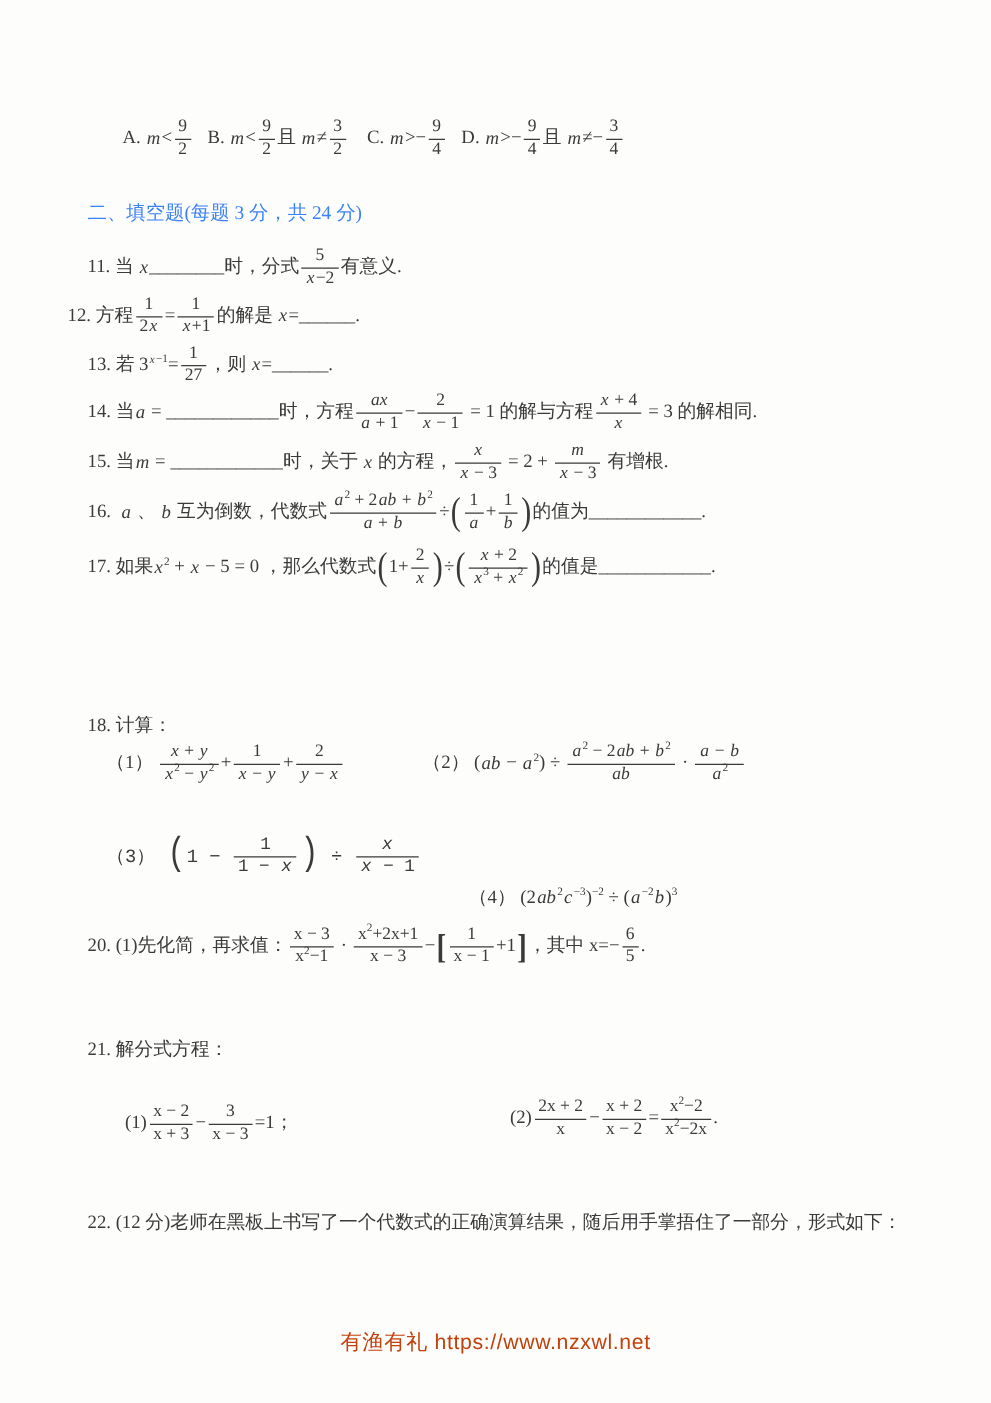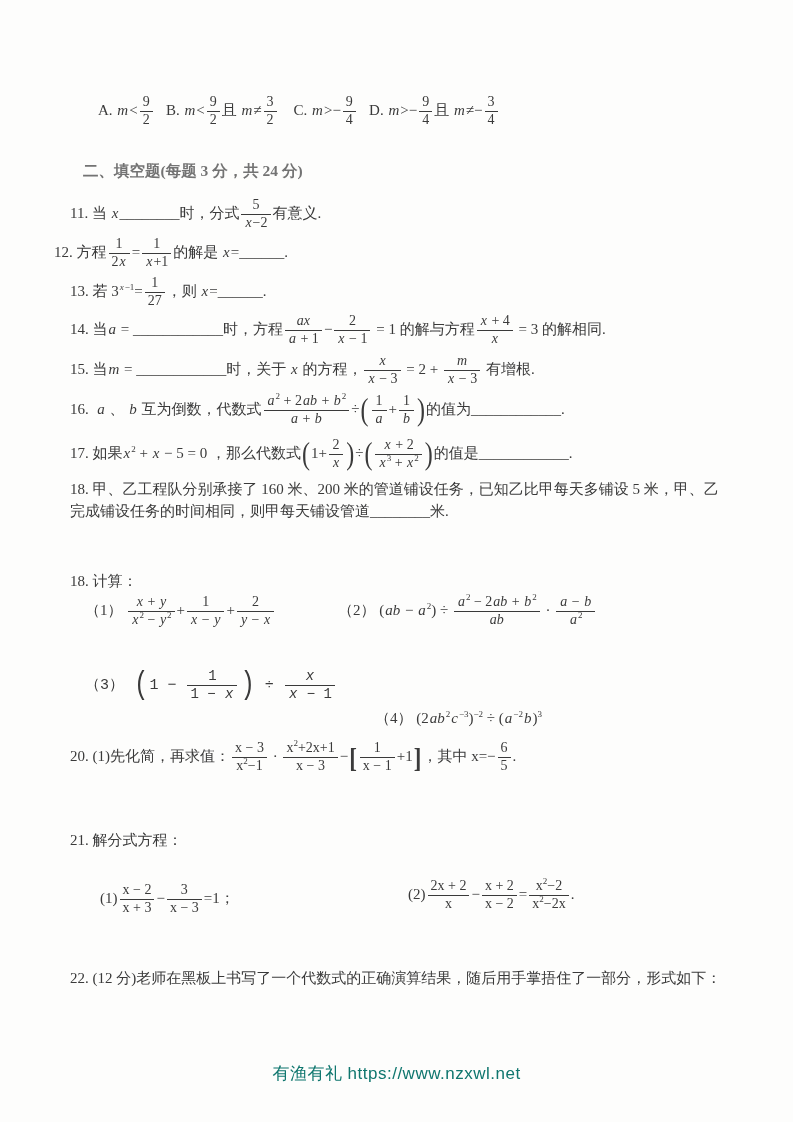--- a/index.html
+++ b/index.html
@@ -3,61 +3,60 @@
 <meta charset="utf-8">
 <style>
   html,body{margin:0;padding:0;}
   body{width:793px;height:1122px;background:#fdfdfc;overflow:hidden;}
   .page{
     position:relative;width:793px;height:933px;background:#fdfdfc;
     font-family:"Liberation Serif","DejaVu Serif",serif;
     color:#3a3a3a;font-size:15px;
   }
   .block{position:absolute;white-space:pre-wrap;line-height:1.35;}
-  .heading{font-weight:bold;font-size:15.5px;color:#737373;margin-left:13px;}
+  .heading{font-weight:normal;font-size:15.5px;color:#3b82f6;}
   .wrap{white-space:normal;line-height:1.45;}
   i.v{font-style:italic;padding:0 1px;}
   sup{font-size:9px;vertical-align:6px;line-height:0;}
   .frac{
     display:inline-block;vertical-align:middle;text-align:center;
     line-height:1.2;margin:0 2px;font-size:14px;
   }
   .frac .num{display:block;border-bottom:1px solid #3a3a3a;padding:0 3px;}
   .frac .den{display:block;padding:0 3px;}
   .bigp{
     display:inline-block;transform:scaleY(1.3);font-size:24px;line-height:1;
     vertical-align:middle;font-weight:400;margin:0 1px;
   }
   .bigb{
     display:inline-block;transform:scaleY(1.2);font-size:23px;line-height:1;
     vertical-align:middle;font-weight:700;margin:0 1px;
   }
   .footer{
     position:absolute;top:1062px;left:0;width:100%;text-align:center;
     font-family:"Liberation Sans","DejaVu Sans",sans-serif;
-    font-size:17px;color:#0f766e;letter-spacing:0.5px;
+    font-size:17px;color:#c2410c;letter-spacing:0.5px;
   }
 </style>
 </head>
 <body>
 
 <div class="page">
 
   <div class="block" style="top:94px;left:98px;">A. <i class="v">m</i>&lt;<span class="frac"><span class="num">9</span><span class="den">2</span></span>   B. <i class="v">m</i>&lt;<span class="frac"><span class="num">9</span><span class="den">2</span></span>且 <i class="v">m</i>≠<span class="frac"><span class="num">3</span><span class="den">2</span></span>    C. <i class="v">m</i>&gt;−<span class="frac"><span class="num">9</span><span class="den">4</span></span>   D. <i class="v">m</i>&gt;−<span class="frac"><span class="num">9</span><span class="den">4</span></span>且 <i class="v">m</i>≠−<span class="frac"><span class="num">3</span><span class="den">4</span></span></div>
 
   <div class="block heading" style="top:161px;left:70px;">二、填空题(每题 3 分，共 24 分)</div>
 
   <div class="block" style="top:197px;left:70px;">11. 当 <i class="v">x</i>________时，分式<span class="frac"><span class="num">5</span><span class="den"><i class="v">x</i>−2</span></span>有意义.</div>
   <div class="block" style="top:236px;left:54px;">12. 方程<span class="frac"><span class="num">1</span><span class="den">2<i class="v">x</i></span></span>=<span class="frac"><span class="num">1</span><span class="den"><i class="v">x</i>+1</span></span>的解是 <i class="v">x</i>=______.</div>
   <div class="block" style="top:275px;left:70px;">13. 若 3<sup><i class="v">x</i>−1</sup>=<span class="frac"><span class="num">1</span><span class="den">27</span></span>，则 <i class="v">x</i>=______.</div>
   <div class="block" style="top:313px;left:70px;">14. 当<i class="v">a</i> = ____________时，方程<span class="frac"><span class="num"><i class="v">ax</i></span><span class="den"><i class="v">a</i> + 1</span></span>−<span class="frac"><span class="num">2</span><span class="den"><i class="v">x</i> − 1</span></span> = 1 的解与方程<span class="frac"><span class="num"><i class="v">x</i> + 4</span><span class="den"><i class="v">x</i></span></span> = 3 的解相同.</div>
   <div class="block" style="top:353px;left:70px;">15. 当<i class="v">m</i> = ____________时，关于 <i class="v">x</i> 的方程，<span class="frac"><span class="num"><i class="v">x</i></span><span class="den"><i class="v">x</i> − 3</span></span> = 2 + <span class="frac"><span class="num"><i class="v">m</i></span><span class="den"><i class="v">x</i> − 3</span></span> 有增根.</div>
   <div class="block" style="top:393px;left:70px;">16.  <i class="v">a</i> 、 <i class="v">b</i> 互为倒数，代数式<span class="frac"><span class="num"><i class="v">a</i><sup>2</sup> + 2<i class="v">ab</i> + <i class="v">b</i><sup>2</sup></span><span class="den"><i class="v">a</i> + <i class="v">b</i></span></span>÷<span class="bigp">(</span><span class="frac"><span class="num">1</span><span class="den"><i class="v">a</i></span></span>+<span class="frac"><span class="num">1</span><span class="den"><i class="v">b</i></span></span><span class="bigp">)</span>的值为____________.</div>
   <div class="block" style="top:437px;left:70px;">17. 如果<i class="v">x</i><sup>2</sup> + <i class="v">x</i> − 5 = 0 ，那么代数式<span class="bigp">(</span>1+<span class="frac"><span class="num">2</span><span class="den"><i class="v">x</i></span></span><span class="bigp">)</span>÷<span class="bigp">(</span><span class="frac"><span class="num"><i class="v">x</i> + 2</span><span class="den"><i class="v">x</i><sup>3</sup> + <i class="v">x</i><sup>2</sup></span></span><span class="bigp">)</span>的值是____________.</div>
-  <div class="block wrap" style="top:479px;left:70px;width:662px;">18. 甲、乙工程队分别承接了 160 米、200 米的管道铺设任务，已知乙比甲每天多铺设 5 米，甲、乙完成铺设任务的时间相同，则甲每天铺设管道________米.</div>
 
   <div class="block" style="top:571px;left:70px;">18. 计算：</div>
 
   <div class="block" style="top:594px;left:85px;">（1） <span class="frac"><span class="num"><i class="v">x</i> + <i class="v">y</i></span><span class="den"><i class="v">x</i><sup>2</sup> − <i class="v">y</i><sup>2</sup></span></span>+<span class="frac"><span class="num">1</span><span class="den"><i class="v">x</i> − <i class="v">y</i></span></span>+<span class="frac"><span class="num">2</span><span class="den"><i class="v">y</i> − <i class="v">x</i></span></span></div>
   <div class="block" style="top:594px;left:338px;">（2） (<i class="v">ab</i> − <i class="v">a</i><sup>2</sup>) ÷ <span class="frac"><span class="num"><i class="v">a</i><sup>2</sup> − 2<i class="v">ab</i> + <i class="v">b</i><sup>2</sup></span><span class="den"><i class="v">ab</i></span></span> · <span class="frac"><span class="num"><i class="v">a</i> − <i class="v">b</i></span><span class="den"><i class="v">a</i><sup>2</sup></span></span></div>
   <div class="block" style="top:668px;left:85px;font-family:Liberation Mono, monospace;">（3） <span class="bigp">(</span>1 − <span class="frac"><span class="num">1</span><span class="den">1 − <i class="v">x</i></span></span><span class="bigp">)</span> ÷ <span class="frac"><span class="num"><i class="v">x</i></span><span class="den"><i class="v">x</i> − 1</span></span></div>
   <div class="block" style="top:708px;left:375px;">（4） (2<i class="v">ab</i><sup>2</sup><i class="v">c</i><sup>−3</sup>)<sup>−2</sup> ÷ (<i class="v">a</i><sup>−2</sup><i class="v">b</i>)<sup>3</sup></div>
 
   <div class="block" style="top:740px;left:70px;">20. (1)先化简，再求值：<span class="frac"><span class="num">x − 3</span><span class="den">x<sup>2</sup>−1</span></span> · <span class="frac"><span class="num">x<sup>2</sup>+2x+1</span><span class="den">x − 3</span></span>−<span class="bigb">[</span><span class="frac"><span class="num">1</span><span class="den">x − 1</span></span>+1<span class="bigb">]</span>，其中 x=−<span class="frac"><span class="num">6</span><span class="den">5</span></span>.</div>
 

